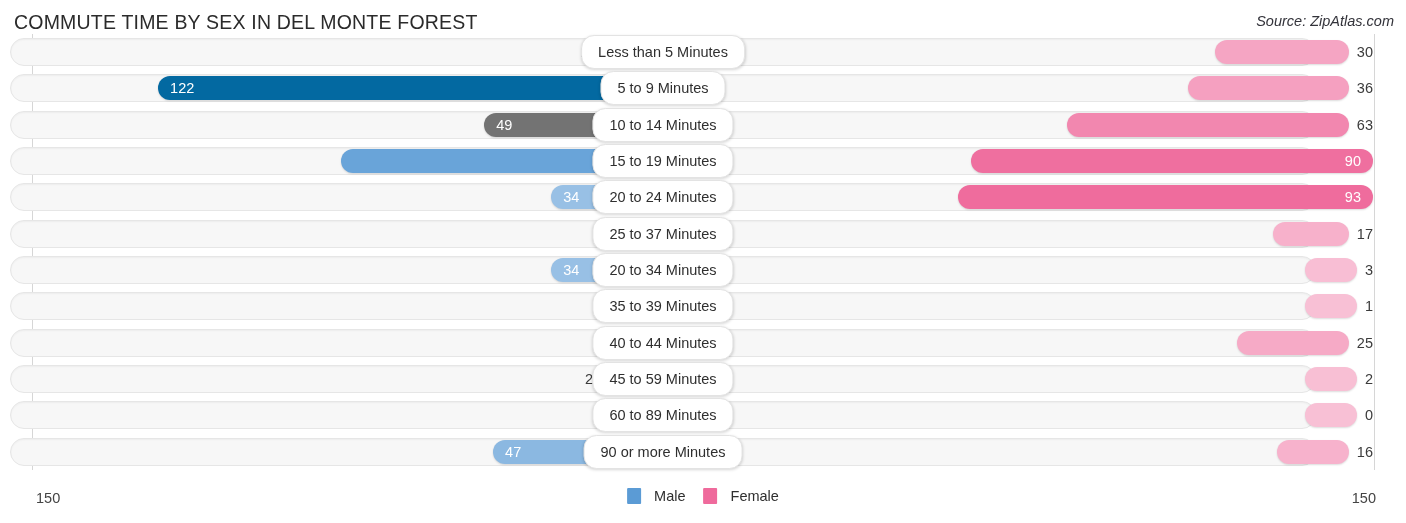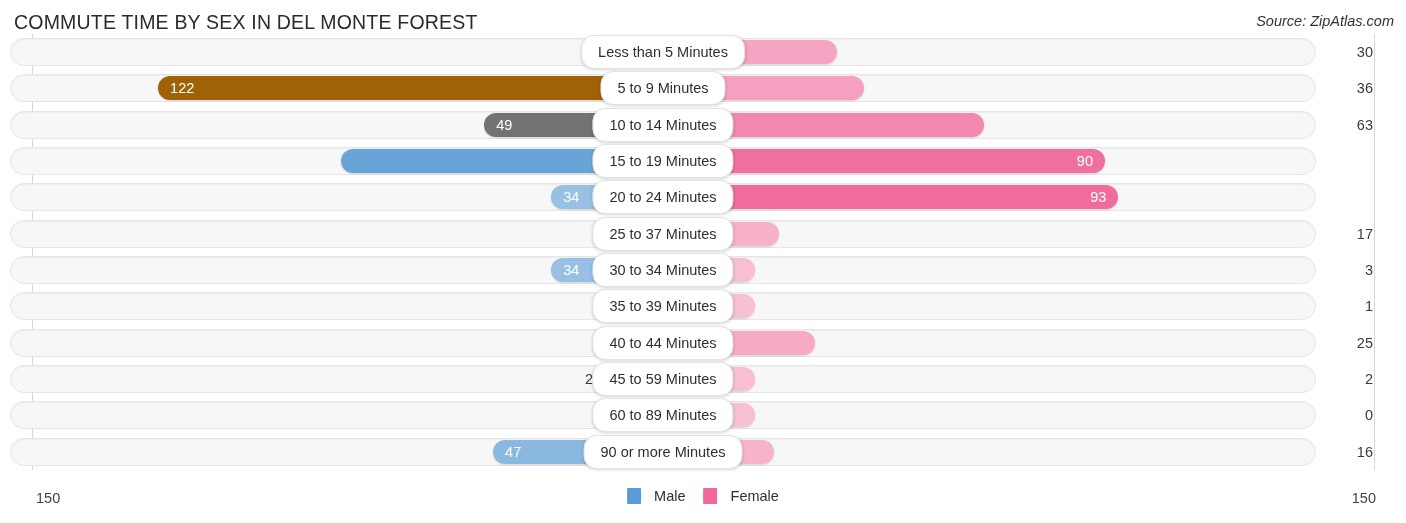--- a/index.html
+++ b/index.html
@@ -92,21 +92,21 @@
   }
   .half-left {
     left: 33px;
     width: 670px;
     justify-content: flex-end;
     flex-direction: row;
   }
   .half-right {
     left: 703px;
     width: 670px;
-    justify-content: space-between;
+    justify-content: flex-end;
     flex-direction: row;
   }
 
   .bar {
     height: 24px;
     border-radius: 12px;
     flex: none;
     position: relative;
     box-shadow: 0 1px 2px rgba(0,0,0,.14);
     display: flex;
@@ -208,21 +208,21 @@
           </div>
           <div class="half half-right">
             <div class="bar bar-female" style="width: 134px; background: rgb(245, 165, 195);"></div>
             <span class="val val-out-right">30</span>
           </div>
           <div class="center-pill">Less than 5 Minutes</div>
         </div>
         <div class="row">
           <div class="track"></div>
           <div class="half half-left">
-            <div class="bar bar-male" style="width: 544.933px; background: #a16207; margin-left: 21px;">
+            <div class="bar bar-male" style="width: 544.933px; background: #0369a1; margin-left: 21px;">
               <span class="val val-in">122</span>
             </div>
           </div>
           <div class="half half-right">
             <div class="bar bar-female" style="width: 160.8px; background: rgb(245, 160, 192);"></div>
             <span class="val val-out-right">36</span>
           </div>
           <div class="center-pill">5 to 9 Minutes</div>
         </div>
         <div class="row">
@@ -282,21 +282,21 @@
           <div class="track"></div>
           <div class="half half-left">
             <div class="bar bar-male" style="width: 151.867px; background: rgb(152, 192, 229);">
               <span class="val val-in">34</span>
             </div>
           </div>
           <div class="half half-right">
             <div class="bar bar-female" style="width: 52px; background: rgb(248, 190, 212);"></div>
             <span class="val val-out-right">3</span>
           </div>
-          <div class="center-pill">30 to 34 Minutes</div>
+          <div class="center-pill">20 to 34 Minutes</div>
         </div>
         <div class="row">
           <div class="track"></div>
           <div class="half half-left">
             <span class="val val-out-left">8</span>
             <div class="bar bar-male" style="width: 52px; background: rgb(178, 208, 235);"></div>
           </div>
           <div class="half half-right">
             <div class="bar bar-female" style="width: 52px; background: rgb(248, 192, 213);"></div>
             <span class="val val-out-right">1</span>

